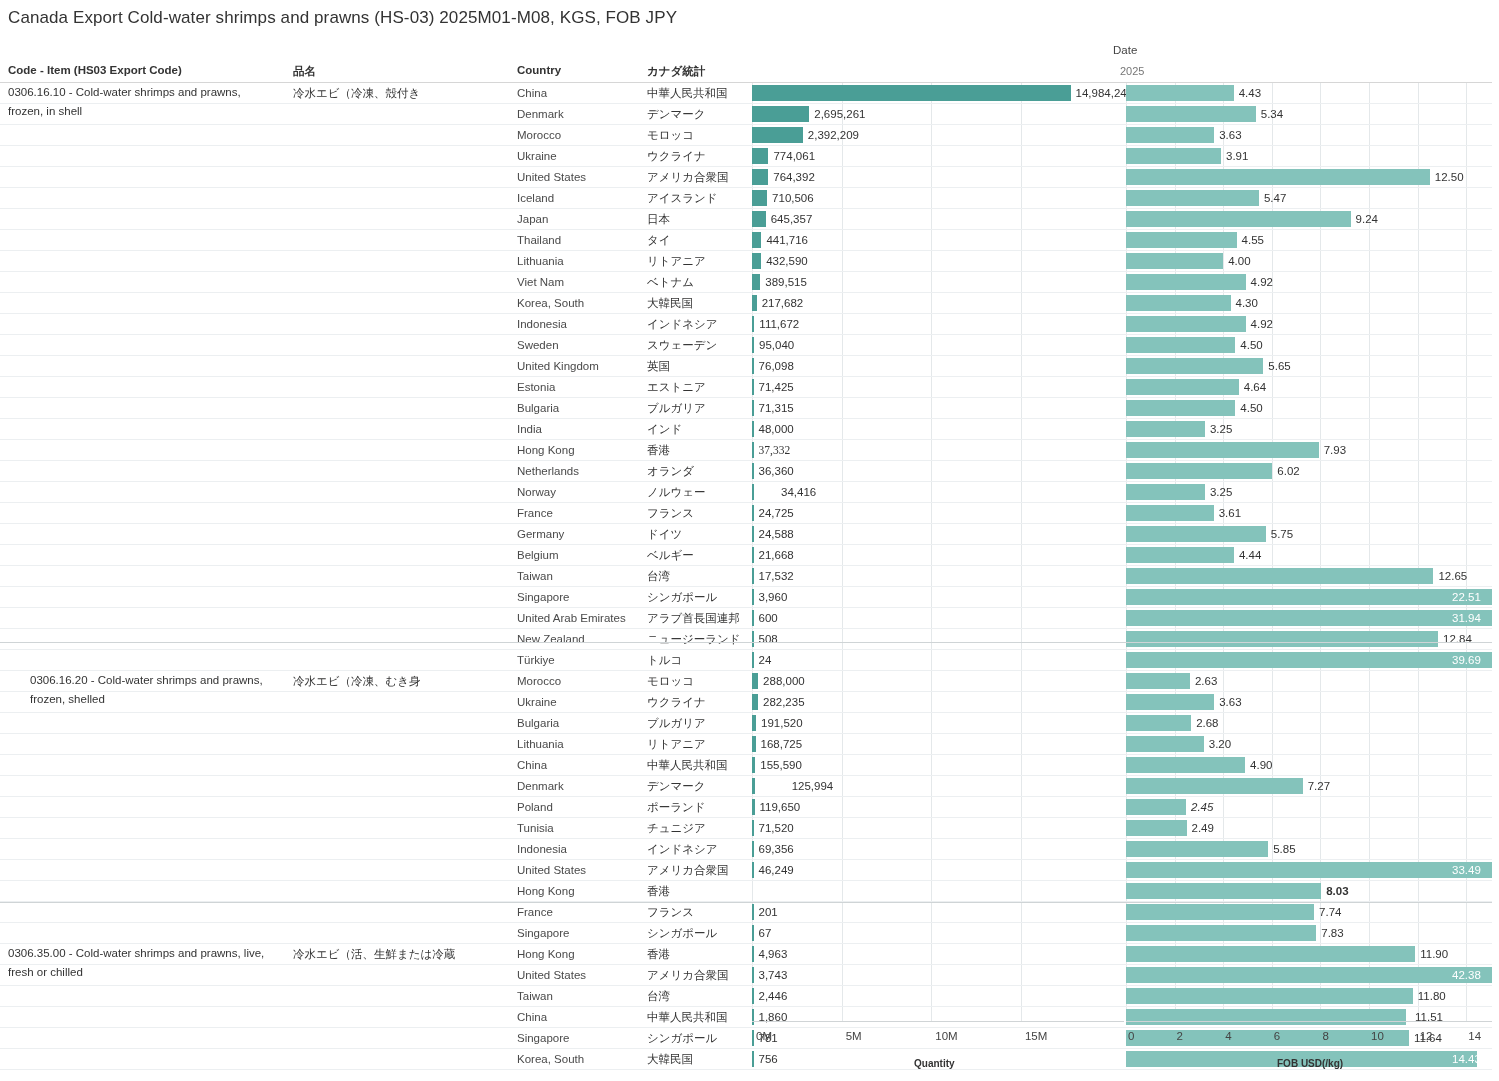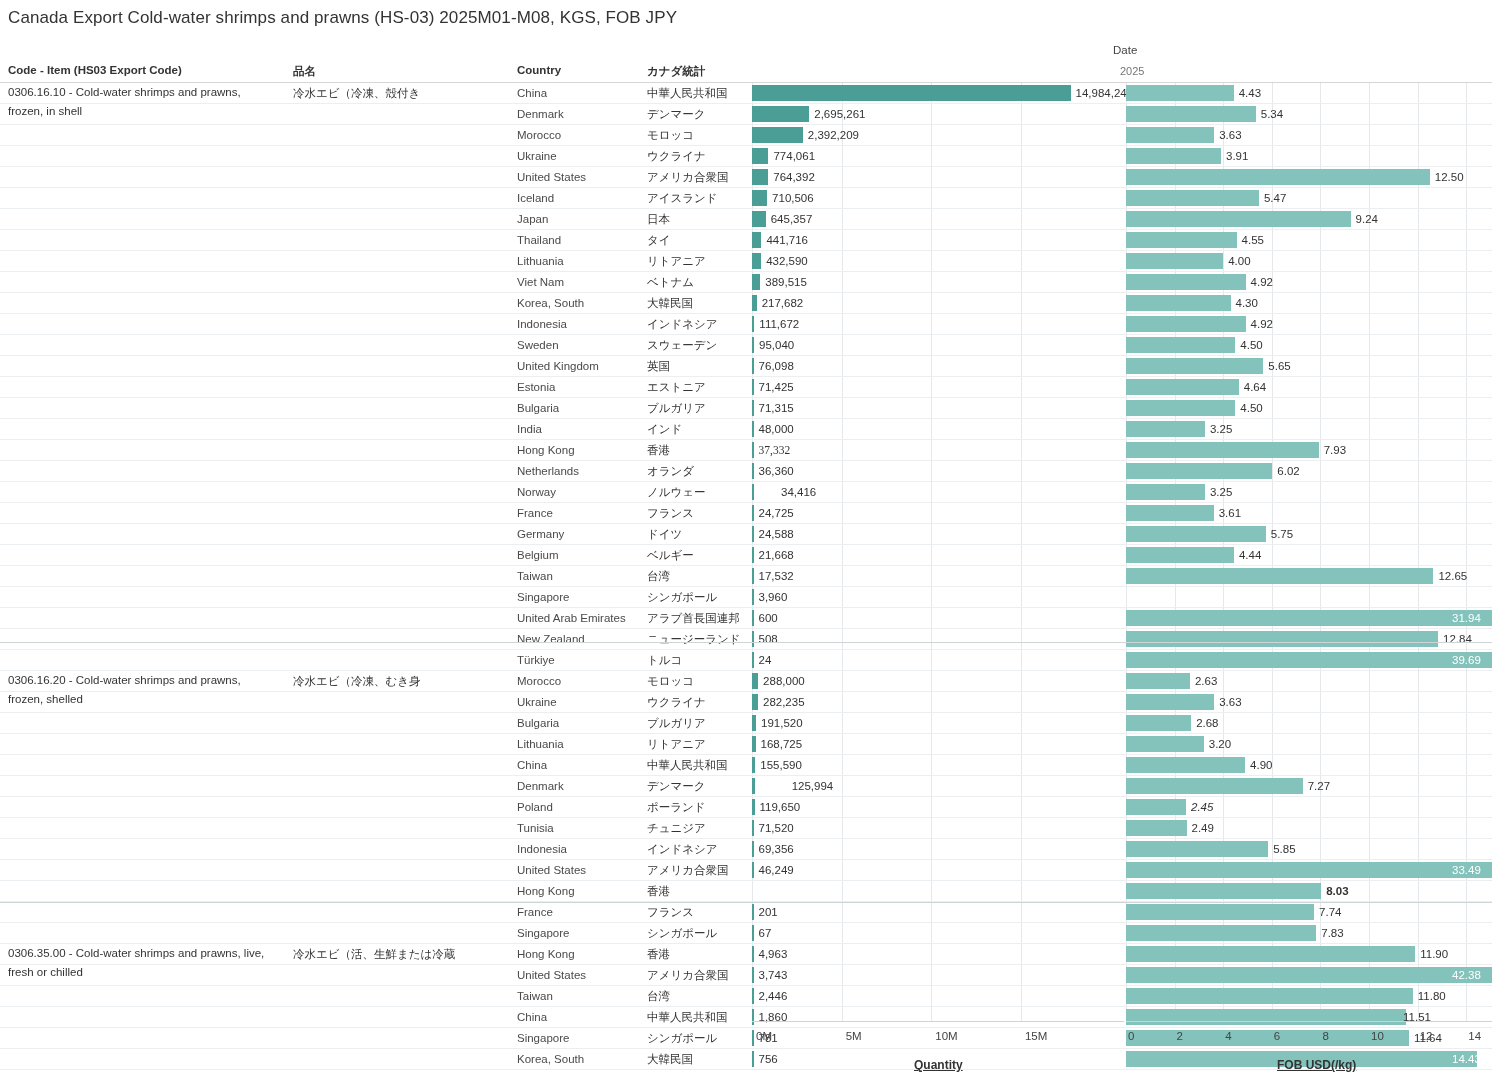--- a/index.html
+++ b/index.html
@@ -21,21 +21,21 @@
   .qty-pane{position:absolute;left:752px;top:0;width:372px;height:20px;}
   .usd-pane{position:absolute;left:1126px;top:0;width:366px;height:20px;}
   .bar{position:absolute;left:0;top:2px;height:16px;background:#4a9e96;}
   .bar2{position:absolute;left:0;top:2px;height:16px;background:#84c3bb;}
   .vlabel{position:absolute;top:0;height:20px;line-height:20px;font-size:11.5px;color:#333;white-space:nowrap;}
   .vlabel.inside{color:#ffffff;}
   .gl{position:absolute;top:0;bottom:0;width:1px;background:#e4e8ea;}
   .grid-lines{position:absolute;left:0;top:83px;height:938px;width:1492px;pointer-events:none;}
   .sep{position:absolute;left:0;width:1492px;height:1px;background:#cfd4d6;}
   .axis{position:absolute;top:1030px;font-size:11.5px;color:#444;}
-  .axislbl{position:absolute;top:1058px;font-size:12px;color:#333;font-weight:bold;text-decoration:underline;}
+  .axislbl{position:absolute;top:1058px;font-size:10px;color:#333;font-weight:bold;}
   .axis-rule{position:absolute;top:1021px;height:1px;background:#d0d4d6;}
 </style>
 </head>
 <body>
 
 <div class="page">
 
   <div class="title">Canada Export Cold-water shrimps and prawns (HS-03) 2025M01-M08, KGS, FOB JPY</div>
 
   <div class="date-hdr">Date</div>
@@ -353,20 +353,24 @@
           <div class="vlabel" style="left: 312.43px;">12.65</div>
         </div>
       </div>
       <div class="row">
         <div class="cell c-country">Singapore</div>
         <div class="cell c-cnjp">シンガポール</div>
         <div class="qty-pane">
           <div class="bar" style="width: 1.5px;"></div>
           <div class="vlabel" style="left: 6.5px;">3,960</div>
         </div>
+        <div class="usd-pane">
+          <div class="bar2" style="width: 366px;"></div>
+          <div class="vlabel inside" style="left: 326px;">22.51</div>
+        </div>
       </div>
       <div class="row">
         <div class="cell c-country">United Arab Emirates</div>
         <div class="cell c-cnjp">アラブ首長国連邦</div>
         <div class="qty-pane">
           <div class="bar" style="width: 1.5px;"></div>
           <div class="vlabel" style="left: 6.5px;">600</div>
         </div>
         <div class="usd-pane">
           <div class="bar2" style="width: 366px;"></div>
@@ -391,21 +395,21 @@
         <div class="qty-pane">
           <div class="bar" style="width: 1.5px;"></div>
           <div class="vlabel" style="left: 6.5px;">24</div>
         </div>
         <div class="usd-pane">
           <div class="bar2" style="width: 366px;"></div>
           <div class="vlabel inside" style="left: 326px;">39.69</div>
         </div>
       </div>
       <div class="row">
-        <div class="cell c-code" style="white-space: normal; line-height: 19px; height: 40px;"><span>0306.16.20 - Cold-water shrimps and prawns,</span><span class="l2">frozen, shelled</span></div>
+        <div class="cell c-code" style="white-space: normal; line-height: 19px; height: 40px; margin-left: 22px;"><span>0306.16.20 - Cold-water shrimps and prawns,</span><span class="l2">frozen, shelled</span></div>
         <div class="cell c-jp">冷水エビ（冷凍、むき身</div>
         <div class="cell c-country">Morocco</div>
         <div class="cell c-cnjp">モロッコ</div>
         <div class="qty-pane">
           <div class="bar" style="width: 6.12206px;"></div>
           <div class="vlabel" style="left: 11.1221px;">288,000</div>
         </div>
         <div class="usd-pane">
           <div class="bar2" style="width: 63.9163px;"></div>
           <div class="vlabel" style="left: 68.9163px;">2.63</div>
@@ -591,21 +595,21 @@
       </div>
       <div class="row">
         <div class="cell c-country">China</div>
         <div class="cell c-cnjp">中華人民共和国</div>
         <div class="qty-pane">
           <div class="bar" style="width: 1.5px;"></div>
           <div class="vlabel" style="left: 6.5px;">1,860</div>
         </div>
         <div class="usd-pane">
           <div class="bar2" style="width: 279.725px;"></div>
-          <div class="vlabel" style="left: 277px;">11.51</div>
+          <div class="vlabel" style="left: 289px;">11.51</div>
         </div>
       </div>
       <div class="row">
         <div class="cell c-country">Singapore</div>
         <div class="cell c-cnjp">シンガポール</div>
         <div class="qty-pane">
           <div class="bar" style="width: 1.5px;"></div>
           <div class="vlabel" style="left: 6.5px;">781</div>
         </div>
         <div class="usd-pane">

